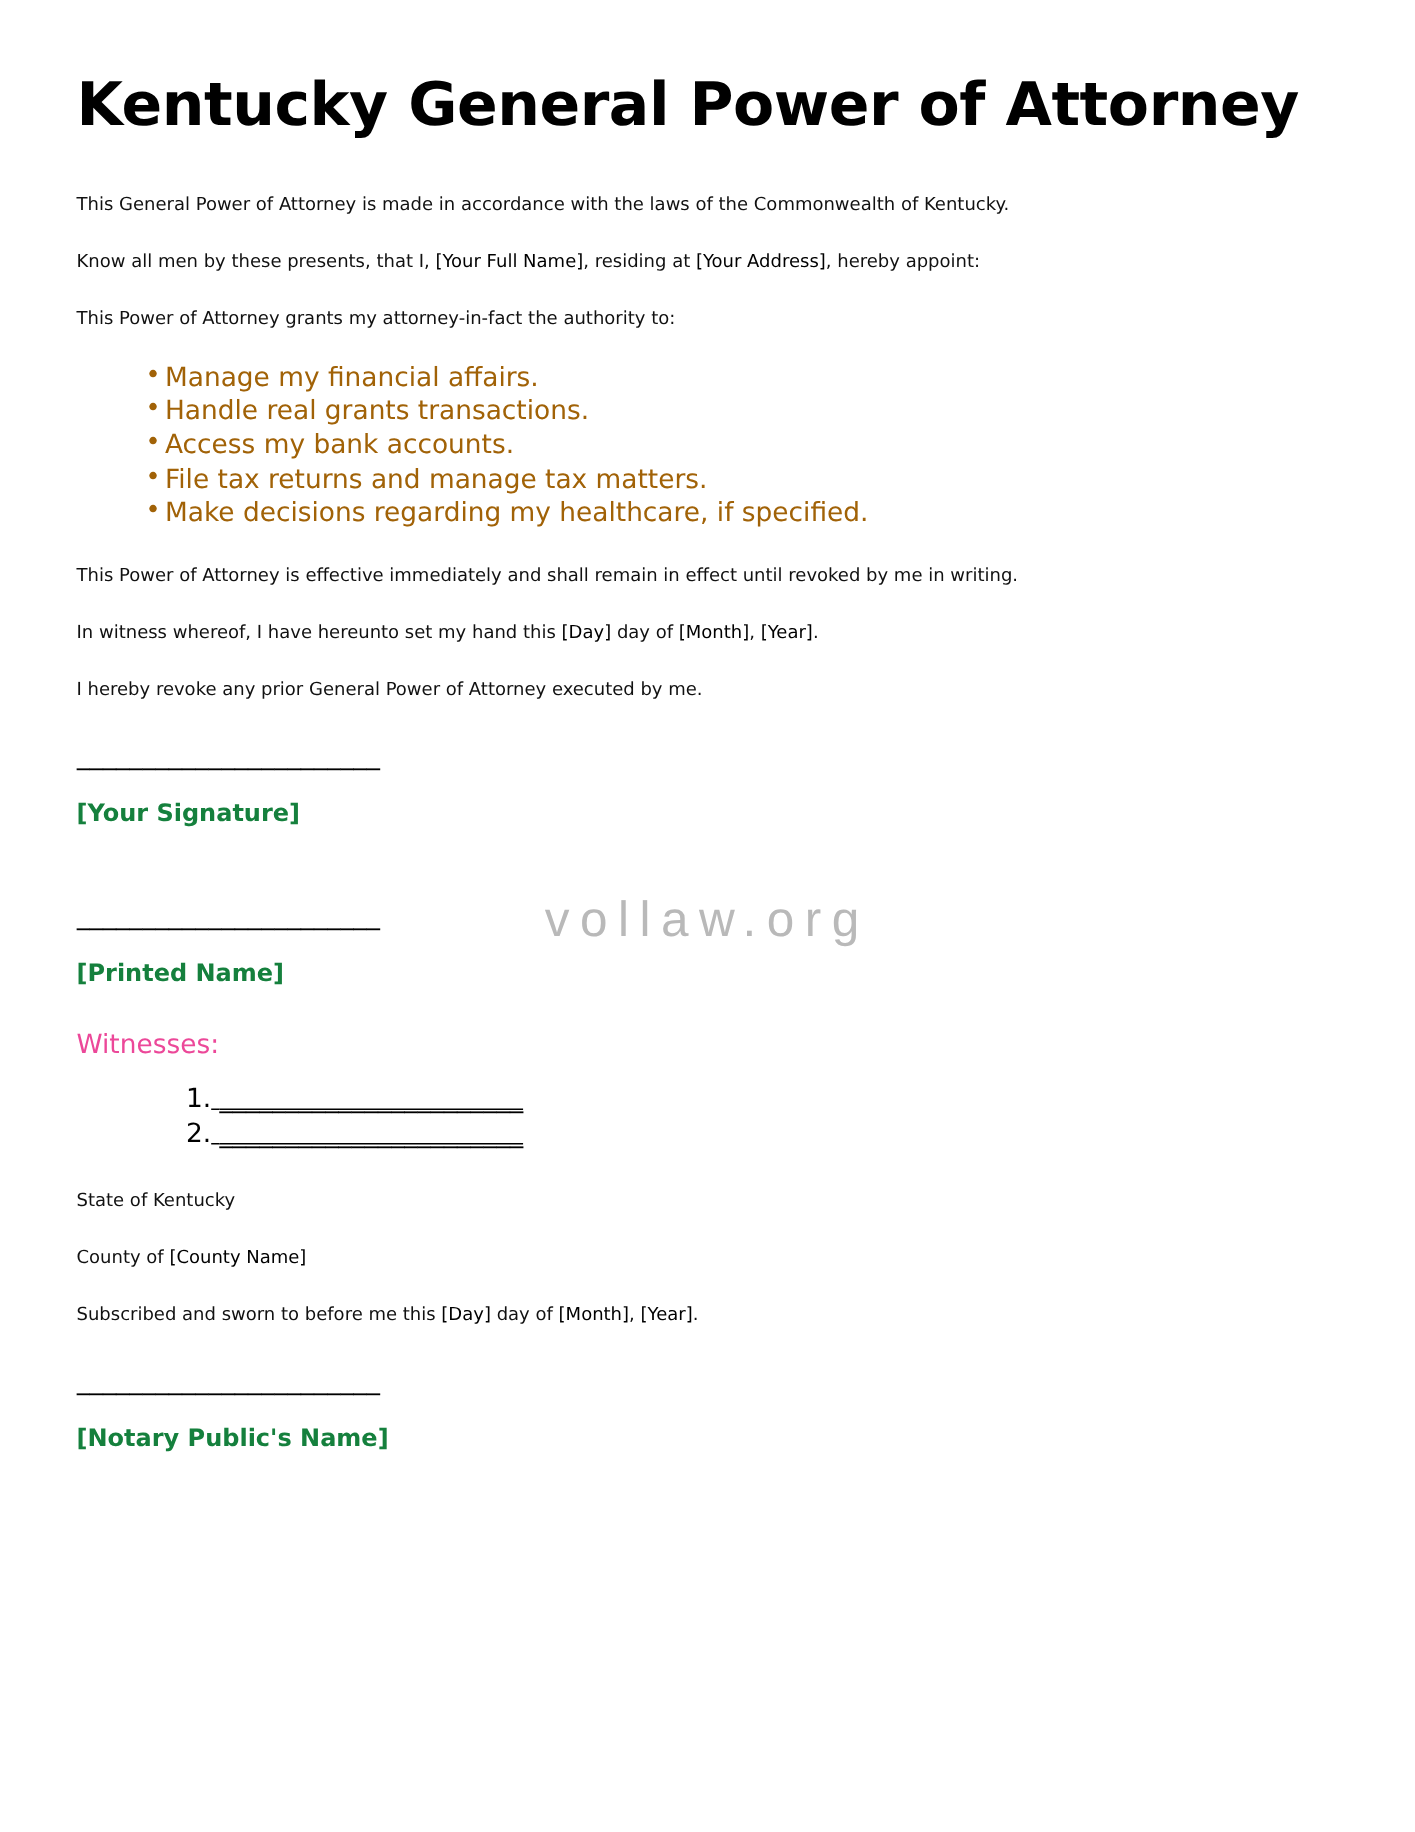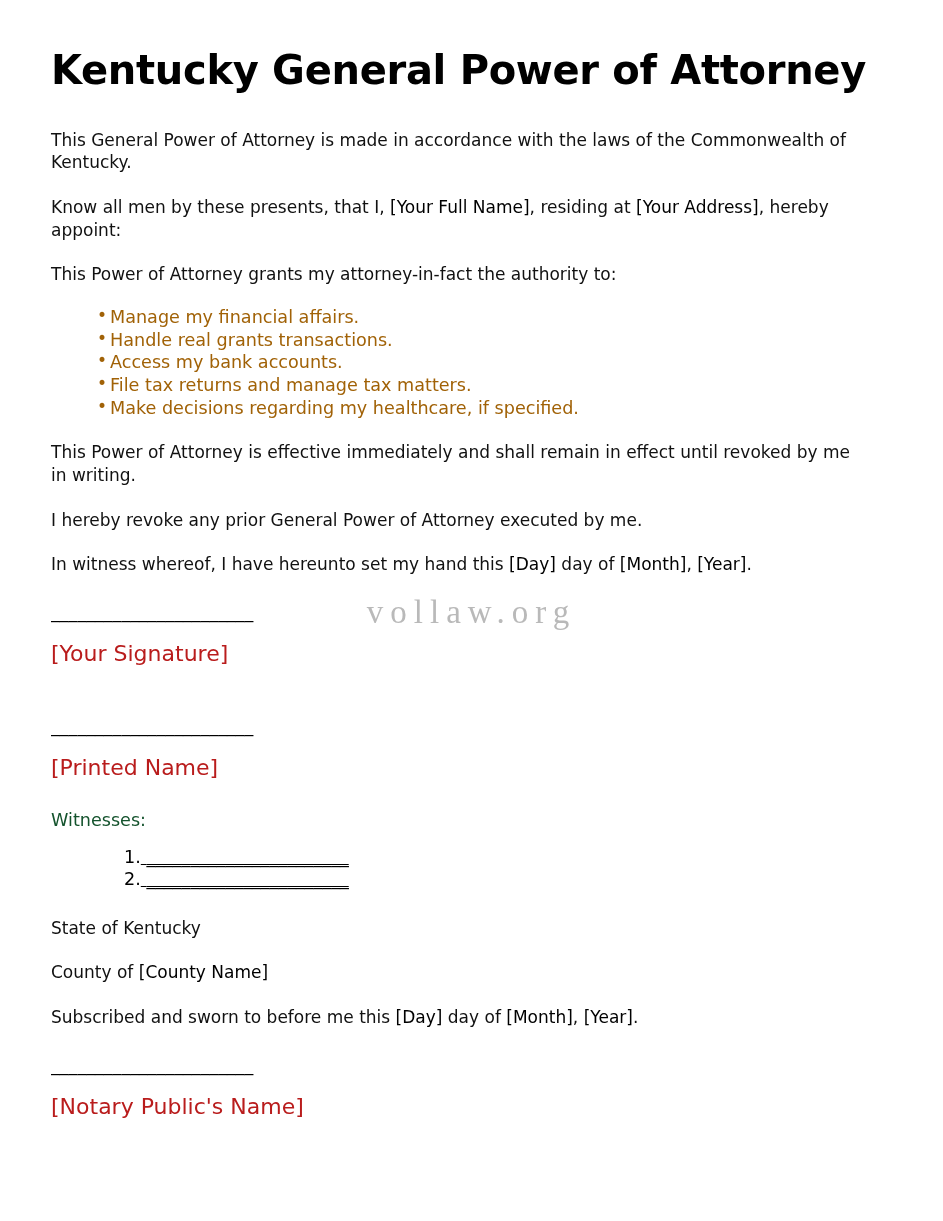--- a/index.html
+++ b/index.html
@@ -24,21 +24,21 @@
   }
   .doc-title {
     font-size: 40px;
     font-weight: bold;
     line-height: 1.12;
     letter-spacing: -0.3px;
     margin: 0 0 36px 0;
     color: #000;
   }
   p.para {
-    font-size: 17px;
+    font-size: 12px;
     line-height: 1.33;
     margin: 0 0 22px 0;
     max-width: 842px;
     color: #111;
   }
   p.para.tight {
     margin-bottom: 20px;
   }
   b, strong {
     font-weight: normal;
@@ -72,34 +72,34 @@
     white-space: nowrap;
     overflow: hidden;
     color: #000;
     margin: 0;
     height: 22px;
   }
   .sig-gap-top {
     margin-top: 28px;
   }
   .sig-label {
-    font-size: 22px;
-    font-weight: normal;
+    font-size: 16px;
+    font-weight: bold;
     margin: 14px 0 0 0;
     line-height: 1.3;
-    color: #b91c1c;
+    color: #15803d;
   }
   .block-gap {
     height: 22px;
   }
   .witness-label {
     font-size: 17.6px;
     margin: 26px 0 0 0;
     line-height: 1.3;
-    color: #14532d;
+    color: #ec4899;
   }
   ol.witness-list {
     margin: 14px 0 0 0;
     padding: 0 0 0 73px;
     list-style: none;
     text-decoration: underline;
   }
   ol.witness-list li {
     font-size: 17.6px;
     line-height: 1.28;
@@ -108,21 +108,21 @@
   }
   ol.witness-list li .num {
     display: inline-block;
   }
   .watermark {
     position: absolute;
     left: 0;
     top: 596px;
     width: 943px;
     text-align: center;
-    font-family: Liberation Serif, serif;
+    font-family: Liberation Sans, sans-serif;
     font-size: 33px;
     letter-spacing: 7px;
     color: #b9b9b9;
     pointer-events: none;
     white-space: nowrap;
     line-height: 1;
   }
 </style>
 </head>
 <body>
@@ -141,23 +141,23 @@
   <ul class="authority-list">
     <li>Manage my financial affairs.</li>
     <li>Handle real grants transactions.</li>
     <li>Access my bank accounts.</li>
     <li>File tax returns and manage tax matters.</li>
     <li>Make decisions regarding my healthcare, if specified.</li>
   </ul>
 
   <p class="para">This Power of Attorney is effective immediately and shall remain in effect until revoked by me in writing.</p>
 
+  <p class="para"><span>In witness whereof, I have hereunto set my hand this </span><b>[Day]</b><span> day of </span><b>[Month]</b><span>, </span><b>[Year]</b><span>.</span></p>
+
   <p class="para">I hereby revoke any prior General Power of Attorney executed by me.</p>
-
-  <p class="para"><span>In witness whereof, I have hereunto set my hand this </span><b>[Day]</b><span> day of </span><b>[Month]</b><span>, </span><b>[Year]</b><span>.</span></p>
 
   <div class="sig-line sig-gap-top">_______________________</div>
   <div class="sig-label">[Your Signature]</div>
 
   <div class="block-gap"></div>
 
   <div class="sig-line sig-gap-top">_______________________</div>
   <div class="sig-label">[Printed Name]</div>
 
   <div class="witness-label">Witnesses:</div>

